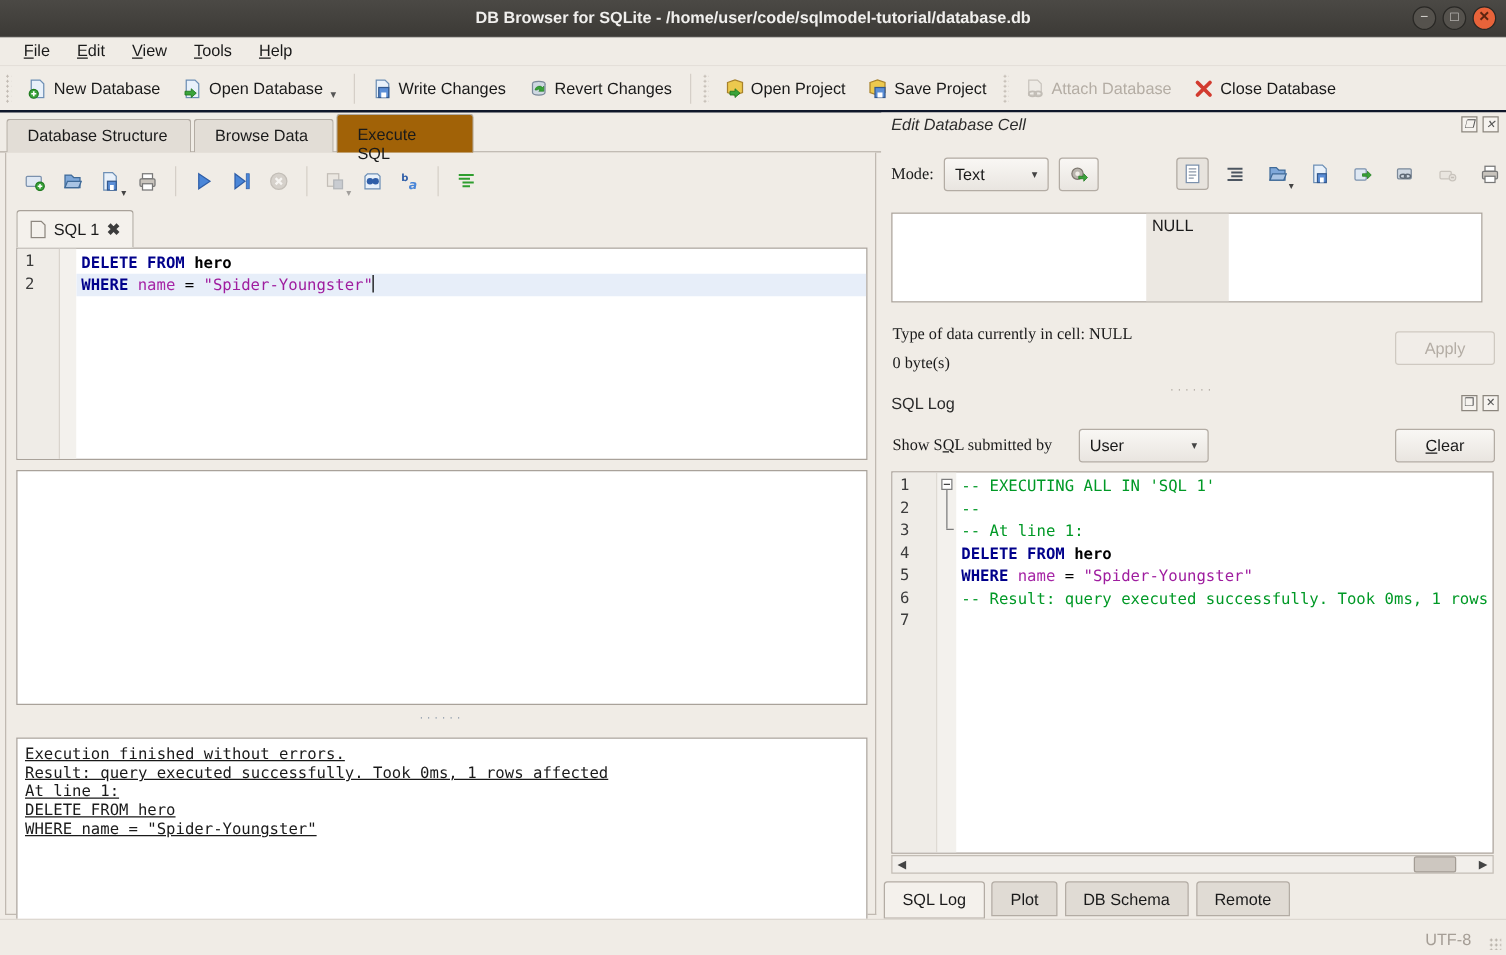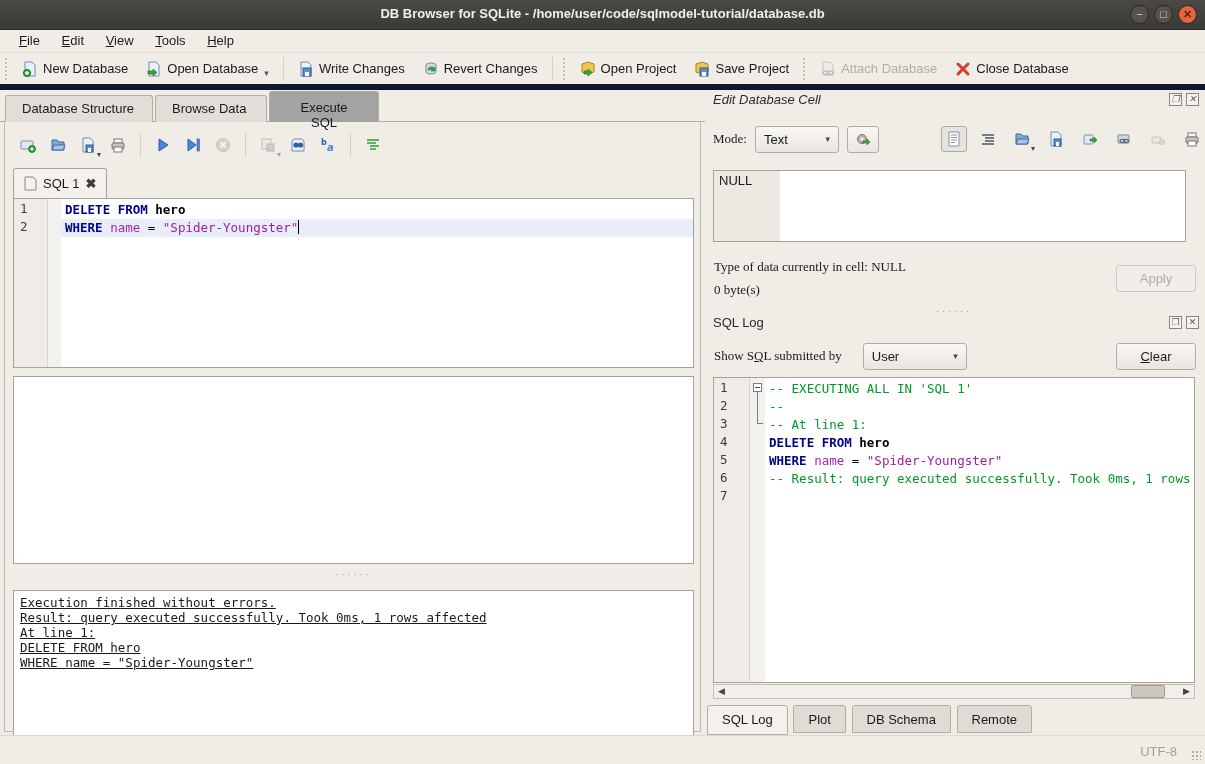--- a/index.html
+++ b/index.html
@@ -18,35 +18,35 @@
   .wbtn.close { background:#e8633a; color:#5e2510; font-weight:bold; }
 
   
   .menubar { position:absolute; left:0; top:30px; width:100%; height:23px; background:#f0ece6;
     border-bottom:1px solid #e4dfd9; padding-left:10px; }
   .menu-item { display:inline-block; padding:3px 9px 4px 9px; font-size:13px; }
   .menu-item::first-letter { text-decoration:underline; }
 
   
   .toolbar { position:absolute; left:0; top:53px; width:100%; height:37px; background:#f0ece6;
-    border-bottom:6px solid #0f172a; display:flex; align-items:center; }
+    border-bottom:2px solid #0f172a; display:flex; align-items:center; }
   .grip { width:5px; height:24px; margin:0 4px;
     background-image:radial-gradient(#c3bcb4 1px, transparent 1.1px); background-size:4px 4px; }
   .tsep { width:1px; height:24px; background:#d5cfc8; margin:0 5px; }
   .tb-btn { display:flex; align-items:center; gap:5px; padding:5px 9px; font-size:13px; border-radius:3px; }
   .tb-btn.disabled { color:#b4ada4; }
   .tb-caret { font-size:9px; color:#555; margin-left:1px; position:relative; top:4px; }
   .ic16 { width:16px; height:16px; display:inline-block; vertical-align:middle; }
 
   
   .main-tabs { position:absolute; left:0; top:90px; width:705px; height:32px; }
   .main-tabs .tabline { position:absolute; left:0; right:0; bottom:0; height:1px; background:#b3aca4; }
   .mtab { position:absolute; bottom:0; height:27px; padding:5px 16px; background:#e2ddd6;
     border:1px solid #b3aca4; border-bottom:none; border-radius:3px 3px 0 0; font-size:13px; }
-  .mtab.active { height:31px; padding-top:8px; background:#a3a3a3; z-index:3;text-align:center; }
+  .mtab.active { height:31px; padding-top:8px; background:#a16207; z-index:3; }
 
   
   .left-frame { position:absolute; left:4px; top:122px; width:697px; height:610px;
     background:#f0ece6; border:1px solid #c0b9b1; border-top:none; }
   .sql-toolbar { position:absolute; left:10px; top:8px; height:30px; display:flex; align-items:center; gap:4px; }
   .itbtn { width:26px; height:26px; display:flex; align-items:center; justify-content:center; border-radius:3px; position:relative; }
   .itbtn .dd { position:absolute; right:0; bottom:-1px; font-size:8px; color:#444; }
   .itbtn.dim { opacity:.45; }
 
   .sqltab { position:absolute; left:8px; top:46px; height:30px; padding:6px 10px; background:#f4f1ec;
@@ -89,21 +89,21 @@
     padding:0 8px; font-size:13px; }
   .combo .car { font-size:9px; color:#444; margin-left:12px; }
   .pbtn { display:inline-block; height:27px; border:1px solid #b3aca4; border-radius:3px;
     background:linear-gradient(#f9f7f4,#e9e5e0); font-size:13px; text-align:center; padding:5px 14px; }
   .pbtn.disabled { background:#f1ede8; border-color:#cfc9c1; color:#b4ada5; }
   .pbtn .ul { display:block; }
   .pbtn .ul::first-letter { text-decoration:underline; }
   .pressed { border:1px solid #b0a9a1; background:#e7e3dd; border-radius:3px; }
 
   .cellbox { position:absolute; left:8px; top:80px; width:473px; height:72px; background:#fff;
-    border:1px solid #a9a198; display:flex; }
+    border:1px solid #a9a198; display:flex;justify-content:center; }
   .null-strip { width:66px; background:#ece8e2; padding:2px 0 0 5px; font-size:13px; }
 
   .logbox { position:absolute; left:8px; top:287px; width:482px; height:306px; background:#fff;
     border:1px solid #a9a198; display:flex; overflow:hidden; }
   .logbox .gutter { width:36px; }
   .logbox .foldcol { width:15px; }
   .fold-box { position:absolute; left:3px; top:5px; width:9px; height:9px; border:1px solid #7c7c7c; background:#fff; }
   .fold-box::after { content:""; position:absolute; left:1px; top:3px; width:5px; height:1px; background:#444; }
   .fold-vline { position:absolute; left:7px; top:14px; width:1px; height:31px; background:#7c7c7c; }
   .fold-corner { position:absolute; left:7px; top:45px; width:6px; height:1px; background:#7c7c7c; }

